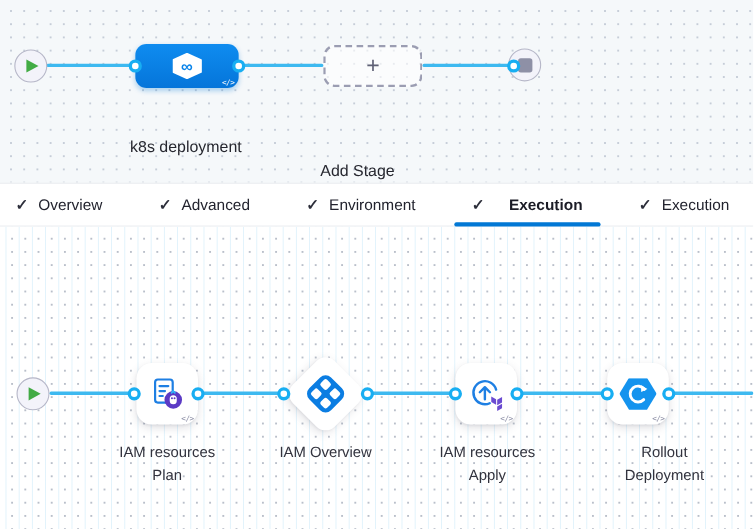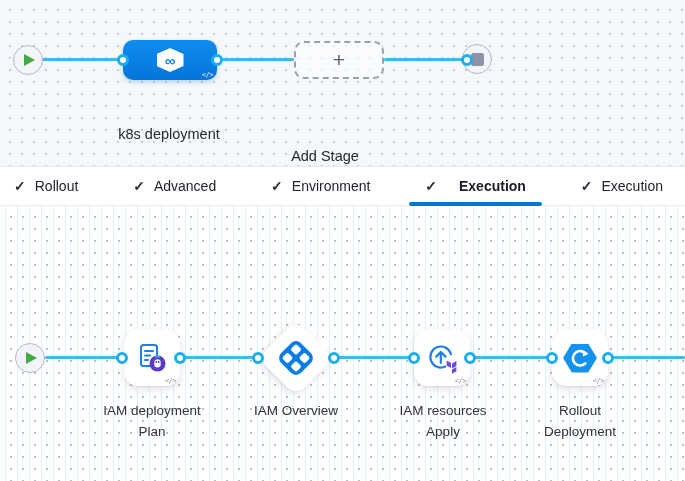--- a/index.html
+++ b/index.html
@@ -120,21 +120,21 @@
 
     <div class="dot" style="left:461px; top:54px;"></div>
     <div class="node-circle" style="left:462px; top:44px;">
       <div class="stop-square"></div>
     </div>
   </div>
 
   <div class="tab-bar">
     <div class="tab">
       <span class="check">✓</span>
-      <span class="tab-label">Rollout</span>
+      <span class="tab-label">Overview</span>
     </div>
     <div class="tab">
       <span class="check">✓</span>
       <span class="tab-label">Advanced</span>
     </div>
     <div class="tab">
       <span class="check">✓</span>
       <span class="tab-label">Environment</span>
     </div>
     <div class="tab active">
@@ -167,21 +167,21 @@
         <line x1="9" y1="13.5" x2="14" y2="13.5" stroke="#1e7fe3" stroke-width="2" stroke-linecap="round"></line>
         <line x1="9" y1="18" x2="12" y2="18" stroke="#1e7fe3" stroke-width="2" stroke-linecap="round"></line>
         <circle cx="21.5" cy="21.5" r="8" fill="#5b3ac5"></circle>
         <path d="M20 15.2 l1.5 -1.6 1.5 1.6" fill="none" stroke="#2bb3f5" stroke-width="1.6" stroke-linecap="round"></path>
         <rect x="18.3" y="17.3" width="6.4" height="8.2" rx="3.2" fill="#ffffff"></rect>
         <circle cx="20.3" cy="20" r="0.9" fill="#5b3ac5"></circle>
         <circle cx="22.7" cy="20" r="0.9" fill="#5b3ac5"></circle>
       </svg>
       <span class="code-badge on-white">&lt;/&gt;</span>
     </div>
-    <div class="step-label" style="left:97px; width:110px;">IAM deployment Plan</div>
+    <div class="step-label" style="left:97px; width:110px;">IAM resources Plan</div>
 
     <div class="dot" style="left:252px; top:146px;"></div>
     <div class="dot" style="left:328px; top:146px;"></div>
     <div class="diamond"></div>
     <div class="approval-icon">
       <span></span>
         <span></span>
         <span></span>
         <span></span>
     </div>
@@ -205,16 +205,16 @@
     <div class="dot" style="left:602px; top:146px;"></div>
     <div class="step-card" style="left:552px;">
       <div class="hex-badge">
         <svg width="22" height="22" viewBox="0 0 22 22">
           <path d="M16.2 16.3 A7.2 7.2 0 1 1 16.9 7" fill="none" stroke="#ffffff" stroke-width="2.6" stroke-linecap="round"></path>
           <path d="M13.8 3.2 L19.6 6.6 L13.9 9.4 Z" fill="#ffffff"></path>
         </svg>
       </div>
       <span class="code-badge on-white">&lt;/&gt;</span>
     </div>
-    <div class="step-label" style="left:530px; width:100px;">Rollout Deployment</div>
+    <div class="step-label" style="left:554px; width:100px;">Rollout Deployment</div>
   </div>
 
 </div>
 
 </body></html>

